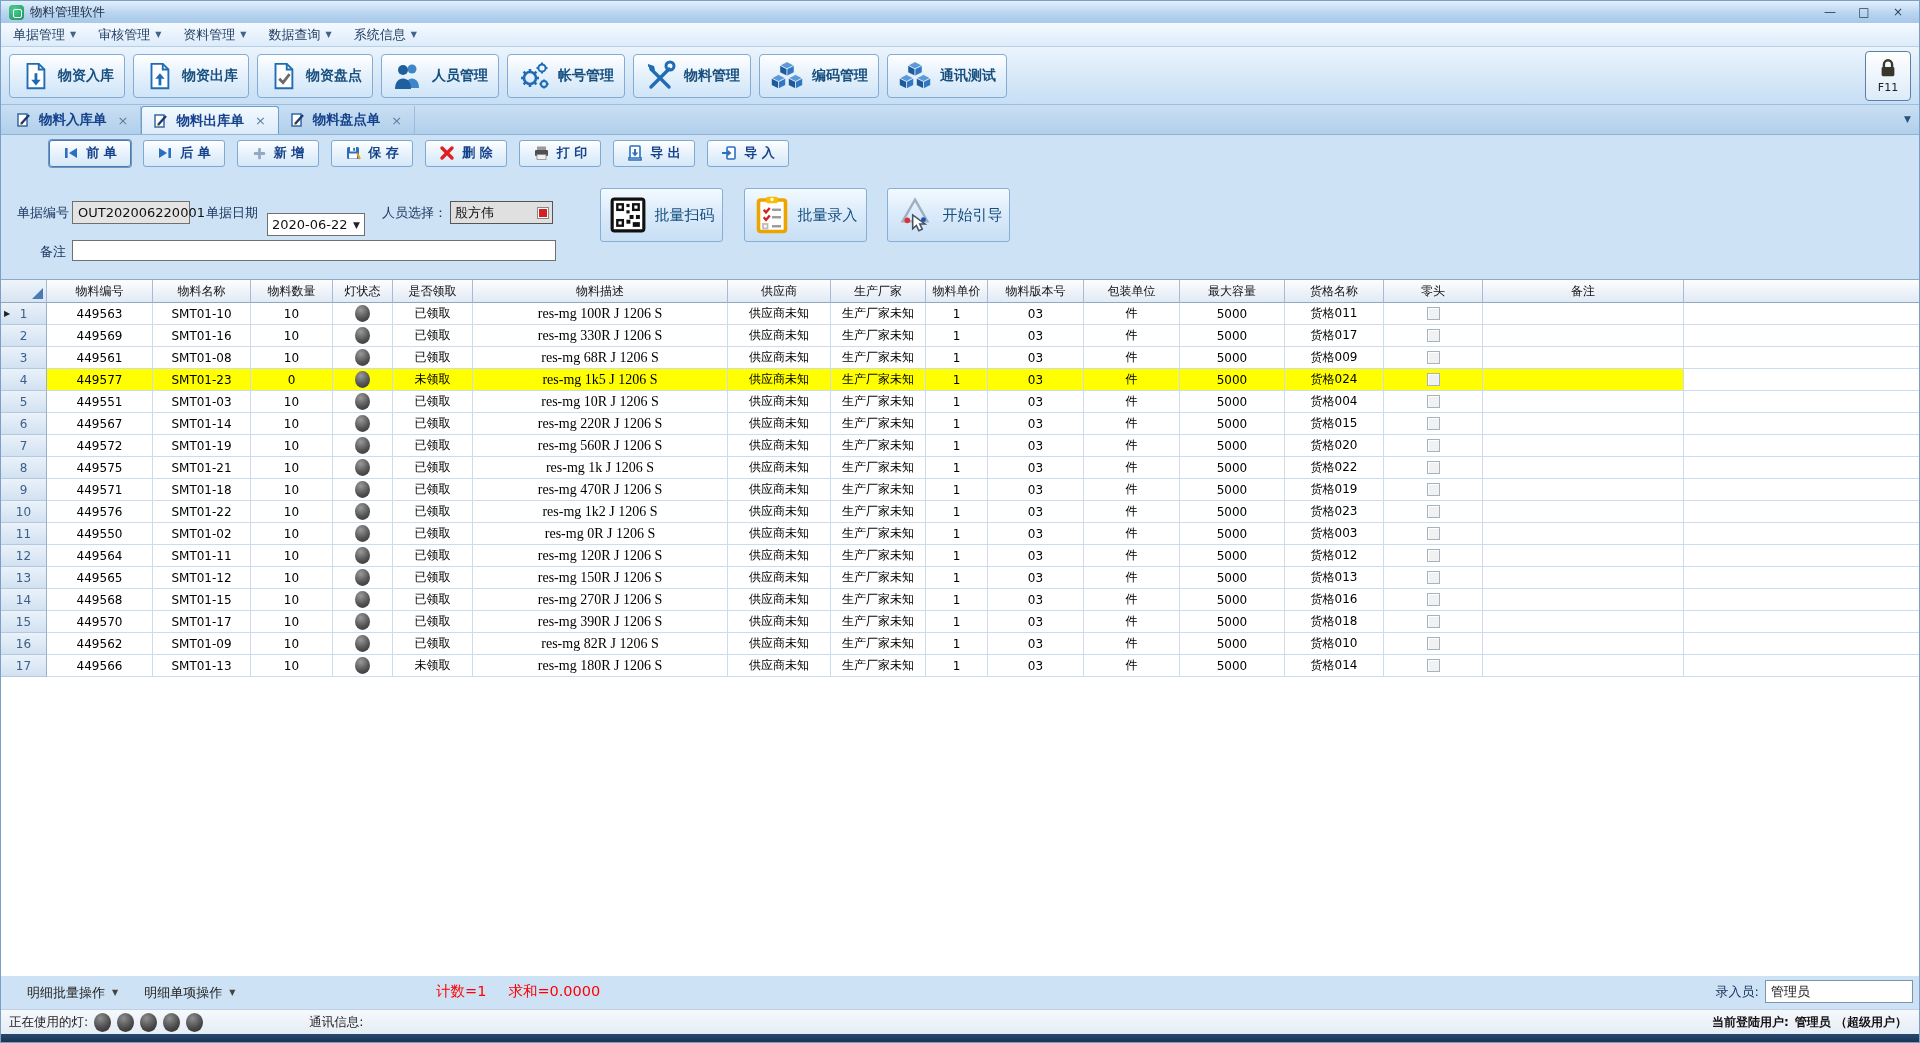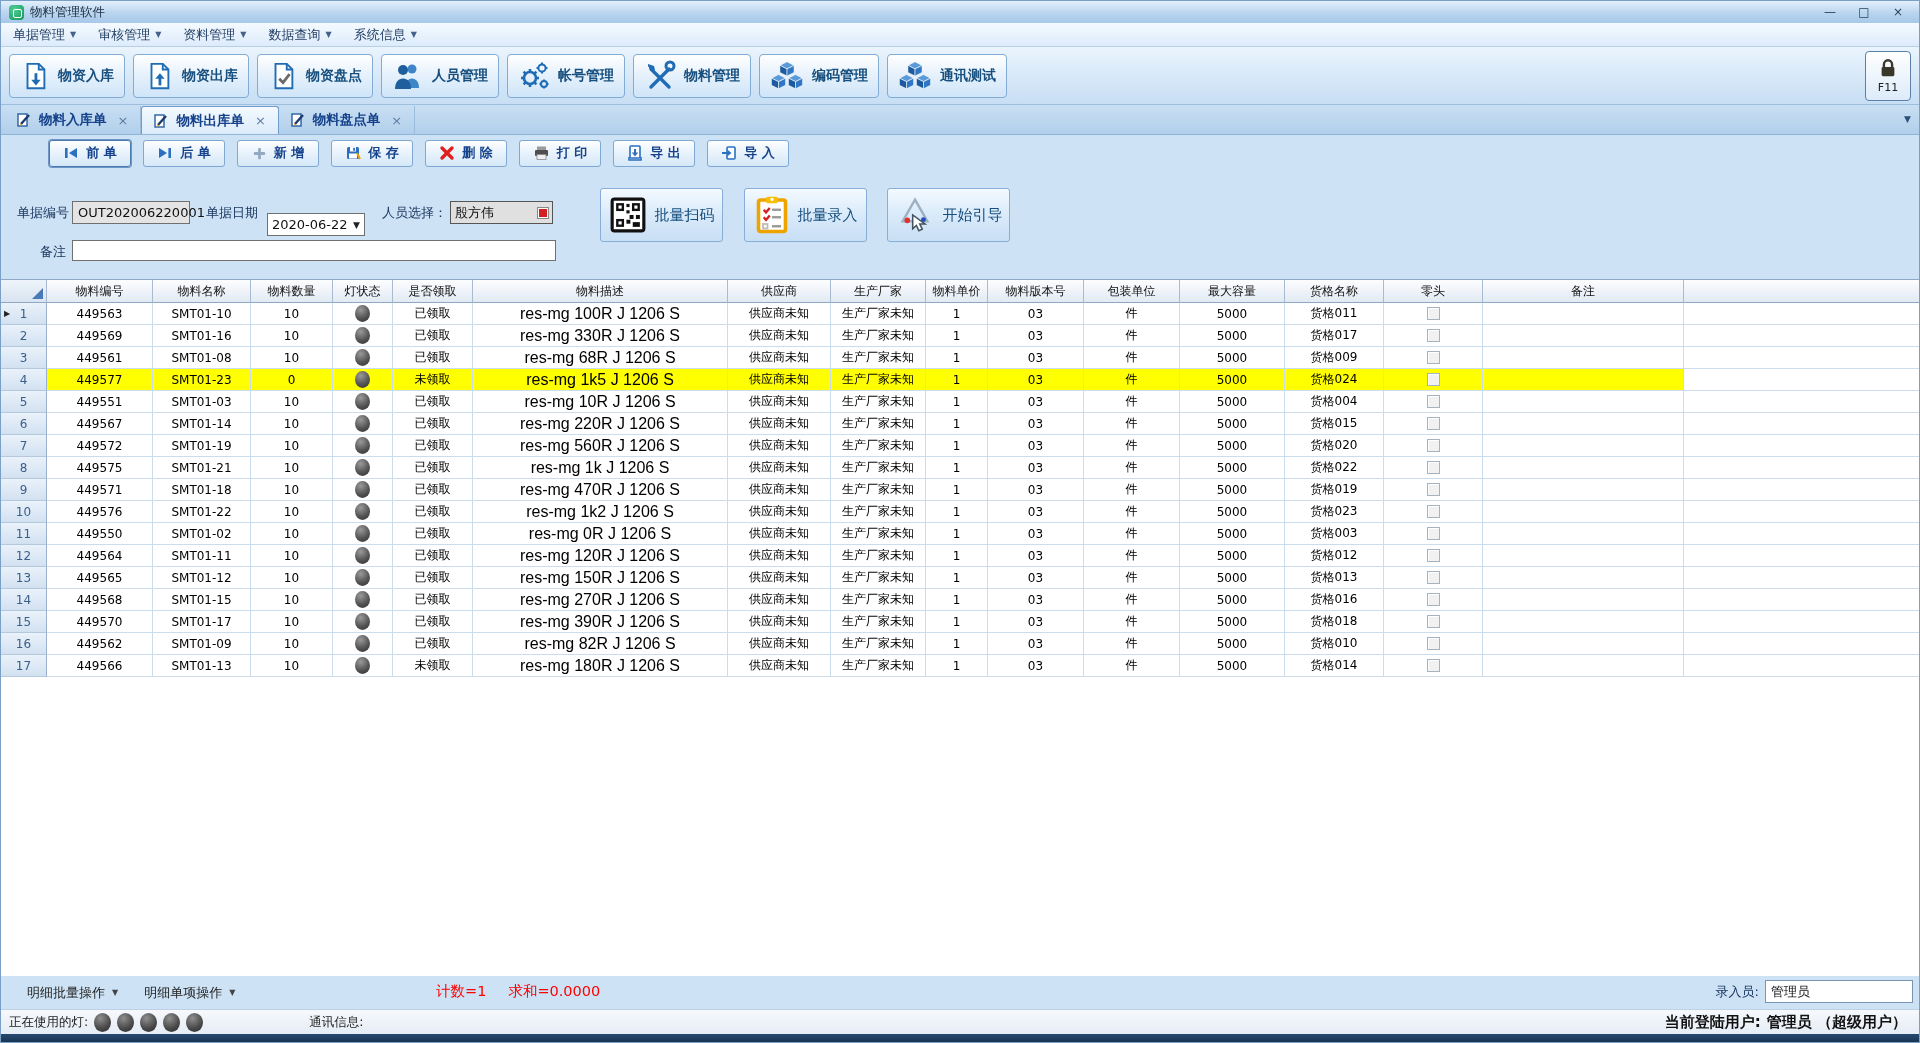--- a/index.html
+++ b/index.html
@@ -51,21 +51,21 @@
 
   
   .gridwrap{height:697px;background:#fff;display:flex;flex-direction:column;border-top:1px solid #8fa8c4;}
   .ghead{display:flex;height:23px;flex:0 0 23px;}
   .hcell{border-right:1px solid #a9bbd2;border-bottom:1px solid #8fa8c4;background:linear-gradient(#fdfdfe,#e1eaf4);display:flex;align-items:center;justify-content:center;font-size:12px;color:#111;overflow:hidden;white-space:nowrap;}
   .hcell.corner{position:relative;background:linear-gradient(#eef4fa,#d8e4f1);}
   .hcell.corner .tri{position:absolute;right:3px;bottom:3px;width:0;height:0;border-left:11px solid transparent;border-bottom:11px solid #4a7ab5;}
   .gbody{flex:1;overflow:hidden;}
   .tr{display:flex;height:22px;background:#fff;}
   .td{border-right:1px solid #cbdcec;border-bottom:1px solid #cbdcec;display:flex;align-items:center;justify-content:center;font-size:12px;color:#000;overflow:hidden;white-space:nowrap;}
-  .td.desc{font-family:Liberation Sans, sans-serif;font-size:16px;}
+  .td.desc{font-family:Liberation Serif, serif;font-size:14px;}
   .rowhdr{background:linear-gradient(#eaf2fa,#d2e1f1);color:#3a5f8a;border-right:1px solid #9ab0ca;border-bottom:1px solid #b5c8dd;position:relative;font-size:12px;}
   .rowhdr .cur{position:absolute;left:3px;font-size:8px;color:#222;}
   .tr.hl .td{background:#ffff00;}
   .tr.hl .td.rowhdr{background:linear-gradient(#eaf2fa,#d2e1f1);}
   .tr.hl .td.filler{background:#fff;}
   .filler{border-right:none;}
   .lamp{width:15px;height:17px;border-radius:50%;background:radial-gradient(circle at 38% 28%,#9a9a9a,#555 55%,#2e2e2e);}
   .cb{width:13px;height:13px;background:#f1f1f1;border:1px solid #a5b2c0;box-shadow:inset 1px 1px 0 #fff;}
 
   
@@ -82,21 +82,21 @@
   .drop-btn .caret{font-size:8px;color:#444;}
   .stats{position:absolute;left:435px;top:6px;font-size:14.5px;font-weight:normal;color:#ff0000;display:flex;gap:22px;}
   .oper{position:absolute;right:6px;top:4px;display:flex;align-items:center;gap:6px;font-size:13px;color:#16325c;}
   .oper .obox{width:148px;height:23px;background:#fff;border:1px solid #7a94b4;display:flex;align-items:center;padding:0 5px;color:#111;}
 
   
   .statusbar{height:25px;background:linear-gradient(#f6f9fc,#e6edf6);border-top:1px solid #c0d0e4;display:flex;align-items:center;padding:0 8px;font-size:12.5px;color:#1c1c1c;position:relative;}
   .slamp{width:17px;height:19px;border-radius:50%;background:radial-gradient(circle at 38% 28%,#8f8f8f,#4d4d4d 55%,#262626);margin-right:6px;}
   .lamps{display:flex;margin:0 10px 0 6px;}
   .commlabel{margin-left:90px;}
-  .login{position:absolute;right:12px;font-size:15px;font-weight:bold;color:#111;display:flex;gap:6px;}
+  .login{position:absolute;right:12px;font-size:12px;font-weight:bold;color:#111;display:flex;gap:6px;}
 
   .bottomstrip{height:10px;background:linear-gradient(#27496f,#16304e);}
 </style>
 </head>
 <body>
 
 <div class="window">
 
   <div class="titlebar">
     <span class="appicon"></span>

